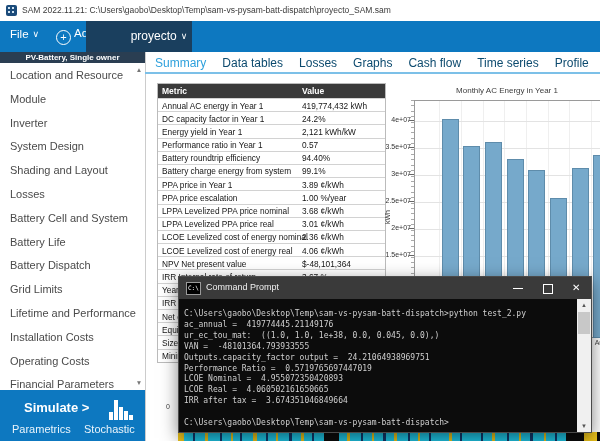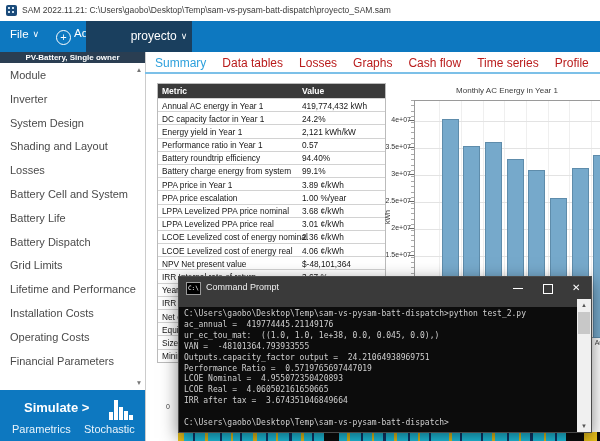--- a/index.html
+++ b/index.html
@@ -28,21 +28,21 @@
   .scroll-up,.scroll-down{position:absolute;left:134px;width:10px;height:10px;font-size:6.5px;color:#777;text-align:center;line-height:10px;}
   .scroll-up{top:13px;} .scroll-down{top:326px;}
   .simulate-box{position:absolute;left:0;top:338px;width:145px;height:51px;background:#0d78c0;}
   .simulate-btn{position:absolute;left:24px;top:10px;color:#fff;font-size:13px;font-weight:bold;}
   .hist-icon{position:absolute;right:10px;top:4px;width:26px;height:26px;display:flex;align-items:flex-end;gap:1px;}
   .hist-icon i{background:#fff;width:4px;display:block;}
   .parametrics{position:absolute;left:12px;top:33px;color:#eaf4fb;font-size:11px;}
   .stochastic{position:absolute;left:84px;top:33px;color:#eaf4fb;font-size:11px;}
   
   .tabbar{position:absolute;left:155px;top:56px;display:flex;gap:16px;}
-  .tab{font-size:12px;color:#b91c1c;white-space:nowrap;cursor:default;}
+  .tab{font-size:12px;color:#0c4a6e;white-space:nowrap;cursor:default;}
   .tab.active{color:#2da0dc;}
   .tab-underline{position:absolute;left:145px;top:72px;width:455px;height:2px;background:#7cc0e8;}
   
   .metrics{position:absolute;left:157px;top:83px;width:227px;border:1px solid #bbb;background:#fff;}
   .mt-header{height:14px;background:#3a3a3a;color:#fff;font-size:8.5px;font-weight:bold;position:relative;}
   .mt-header .c1{position:absolute;left:4px;top:2px;} .mt-header .c2{position:absolute;left:144px;top:2px;}
   .mt-row{height:12.2px;border-top:1px solid #d2d2d2;position:relative;font-size:8.3px;color:#151515;}
   .mt-row .c1{position:absolute;left:4px;top:1.5px;white-space:nowrap;}
   .mt-row .c2{position:absolute;left:144px;top:1.5px;white-space:nowrap;}
   
@@ -54,21 +54,21 @@
   .ytick{position:absolute;left:368px;width:43px;text-align:right;font-size:7px;color:#333;}
   .ytickmark{position:absolute;left:409px;width:5px;height:1px;background:#666;}
   .minor-ticks{position:absolute;left:411px;top:100px;width:3px;height:237px;
                background:repeating-linear-gradient(to bottom,#aaa 0 1px,transparent 1px 5.4px);}
   .ylab{position:absolute;left:384px;top:224px;font-size:7px;color:#333;transform:rotate(-90deg);transform-origin:left top;}
   .month{position:absolute;top:339px;width:16px;text-align:center;font-size:7px;color:#444;}
   .zero-label{position:absolute;left:166px;top:403px;font-size:7px;color:#444;}
   
   .cmd{position:absolute;left:178px;top:276px;width:412px;height:155px;background:#0c0c0c;
        border:1px solid #4a4a4a;box-shadow:0 5px 16px rgba(0,0,0,.5);z-index:10;}
-  .cmd-titlebar{position:absolute;left:0;top:0;width:100%;height:30px;background:#3a3a3a;}
+  .cmd-titlebar{position:absolute;left:0;top:0;width:100%;height:22px;background:#3a3a3a;}
   .cmd-icon{position:absolute;left:7px;top:5px;width:12px;height:11px;background:#000;border:1px solid #9a9a9a;
             color:#fff;font-size:6px;line-height:10px;padding-left:1px;font-family:"DejaVu Sans Mono",monospace;}
   .cmd-title{position:absolute;left:27px;top:5px;color:#f0f0f0;font-size:9px;}
   .cmd-btns{position:absolute;right:0;top:0;height:22px;display:flex;}
   .cmd-btn{width:29px;height:22px;position:relative;}
   .glyph-min{position:absolute;left:9px;top:11px;width:10px;height:1px;background:#fff;}
   .glyph-max{position:absolute;left:10px;top:7px;width:8px;height:8px;border:1px solid #fff;}
   .glyph-x{position:absolute;left:10px;top:5px;color:#fff;font-size:10px;}
   .console{position:absolute;left:0;top:22px;right:14px;bottom:0;overflow:hidden;padding:10px 12px 0 5px;}
   .cmd-line{font-family:"DejaVu Sans Mono","Liberation Mono",monospace;font-size:8px;line-height:10.9px;
@@ -98,20 +98,21 @@
 
   <div class="menubar">
     <span class="file-menu"><span>File</span><span class="caret">∨</span></span>
     <span class="add-btn"><span class="plus-circle">+</span><span>Add</span></span>
     <span class="project-tab"><span>proyecto</span><span class="caret">∨</span></span>
   </div>
 
   <div class="sidebar">
     <div class="side-header">PV-Battery, Single owner</div>
     <div class="nav">
+        <div class="nav-item">Location and Resource</div>
         <div class="nav-item">Module</div>
         <div class="nav-item">Inverter</div>
         <div class="nav-item">System Design</div>
         <div class="nav-item">Shading and Layout</div>
         <div class="nav-item">Losses</div>
         <div class="nav-item">Battery Cell and System</div>
         <div class="nav-item">Battery Life</div>
         <div class="nav-item">Battery Dispatch</div>
         <div class="nav-item">Grid Limits</div>
         <div class="nav-item">Lifetime and Performance</div>

